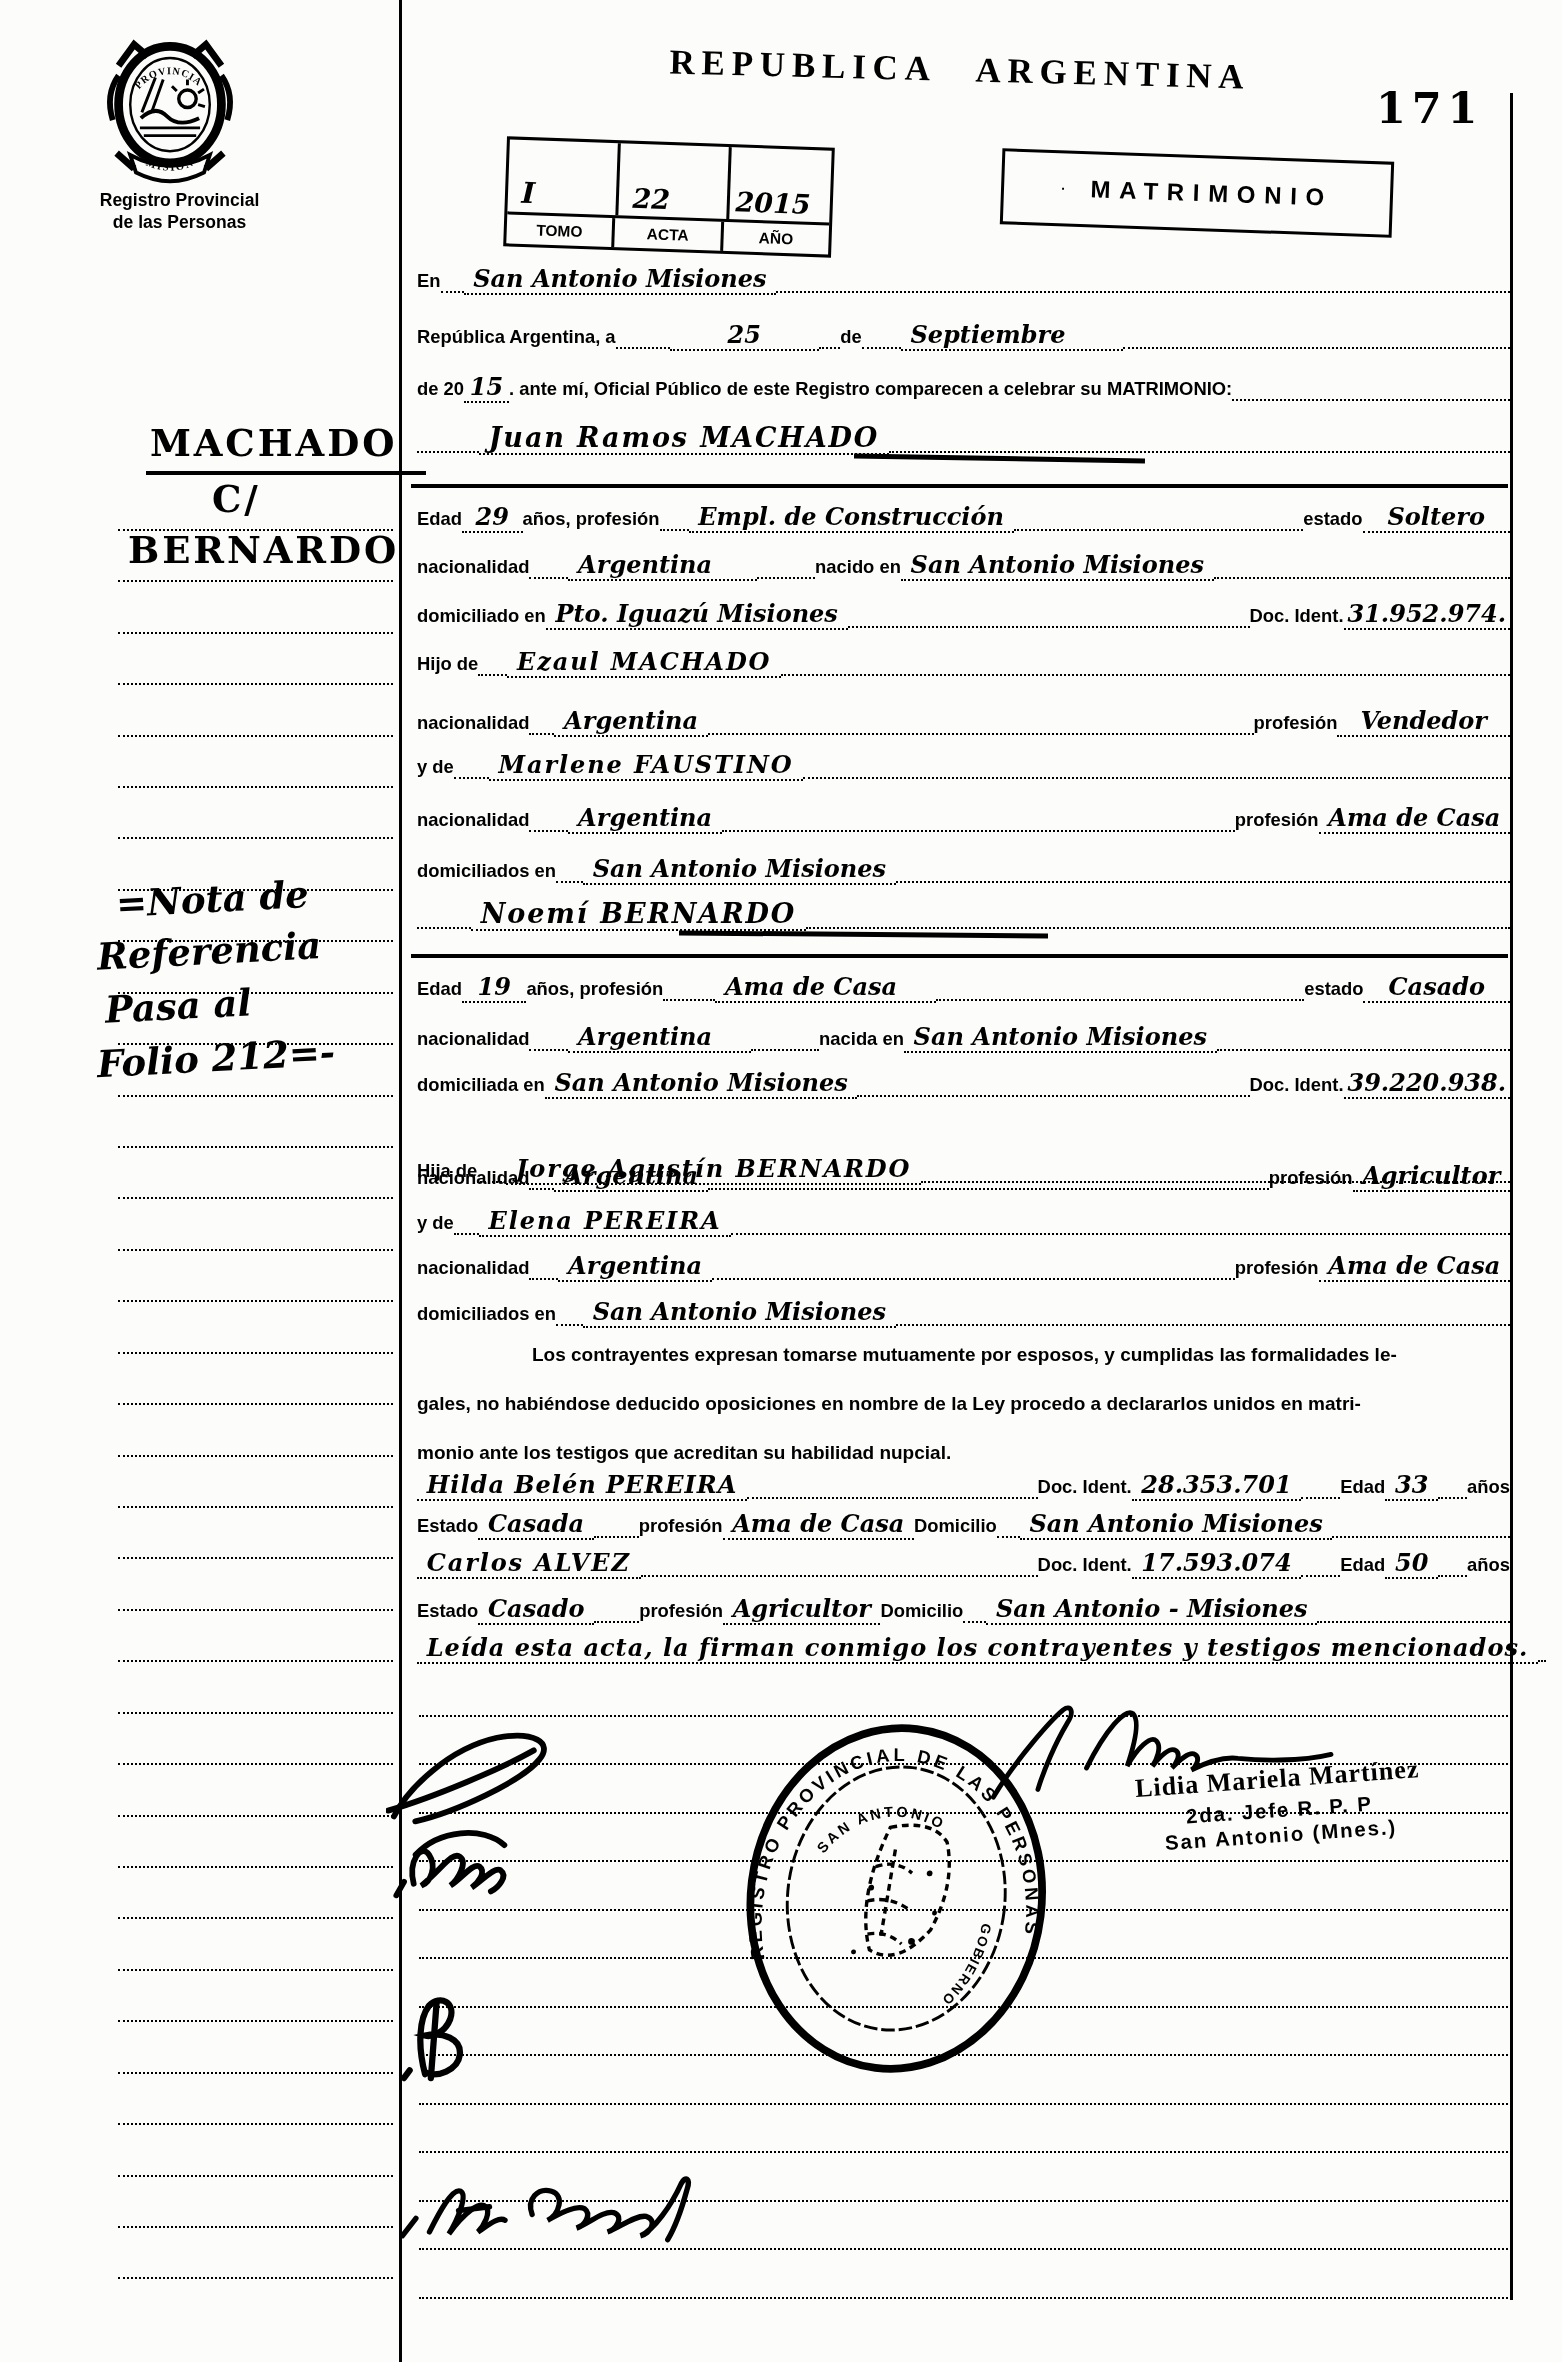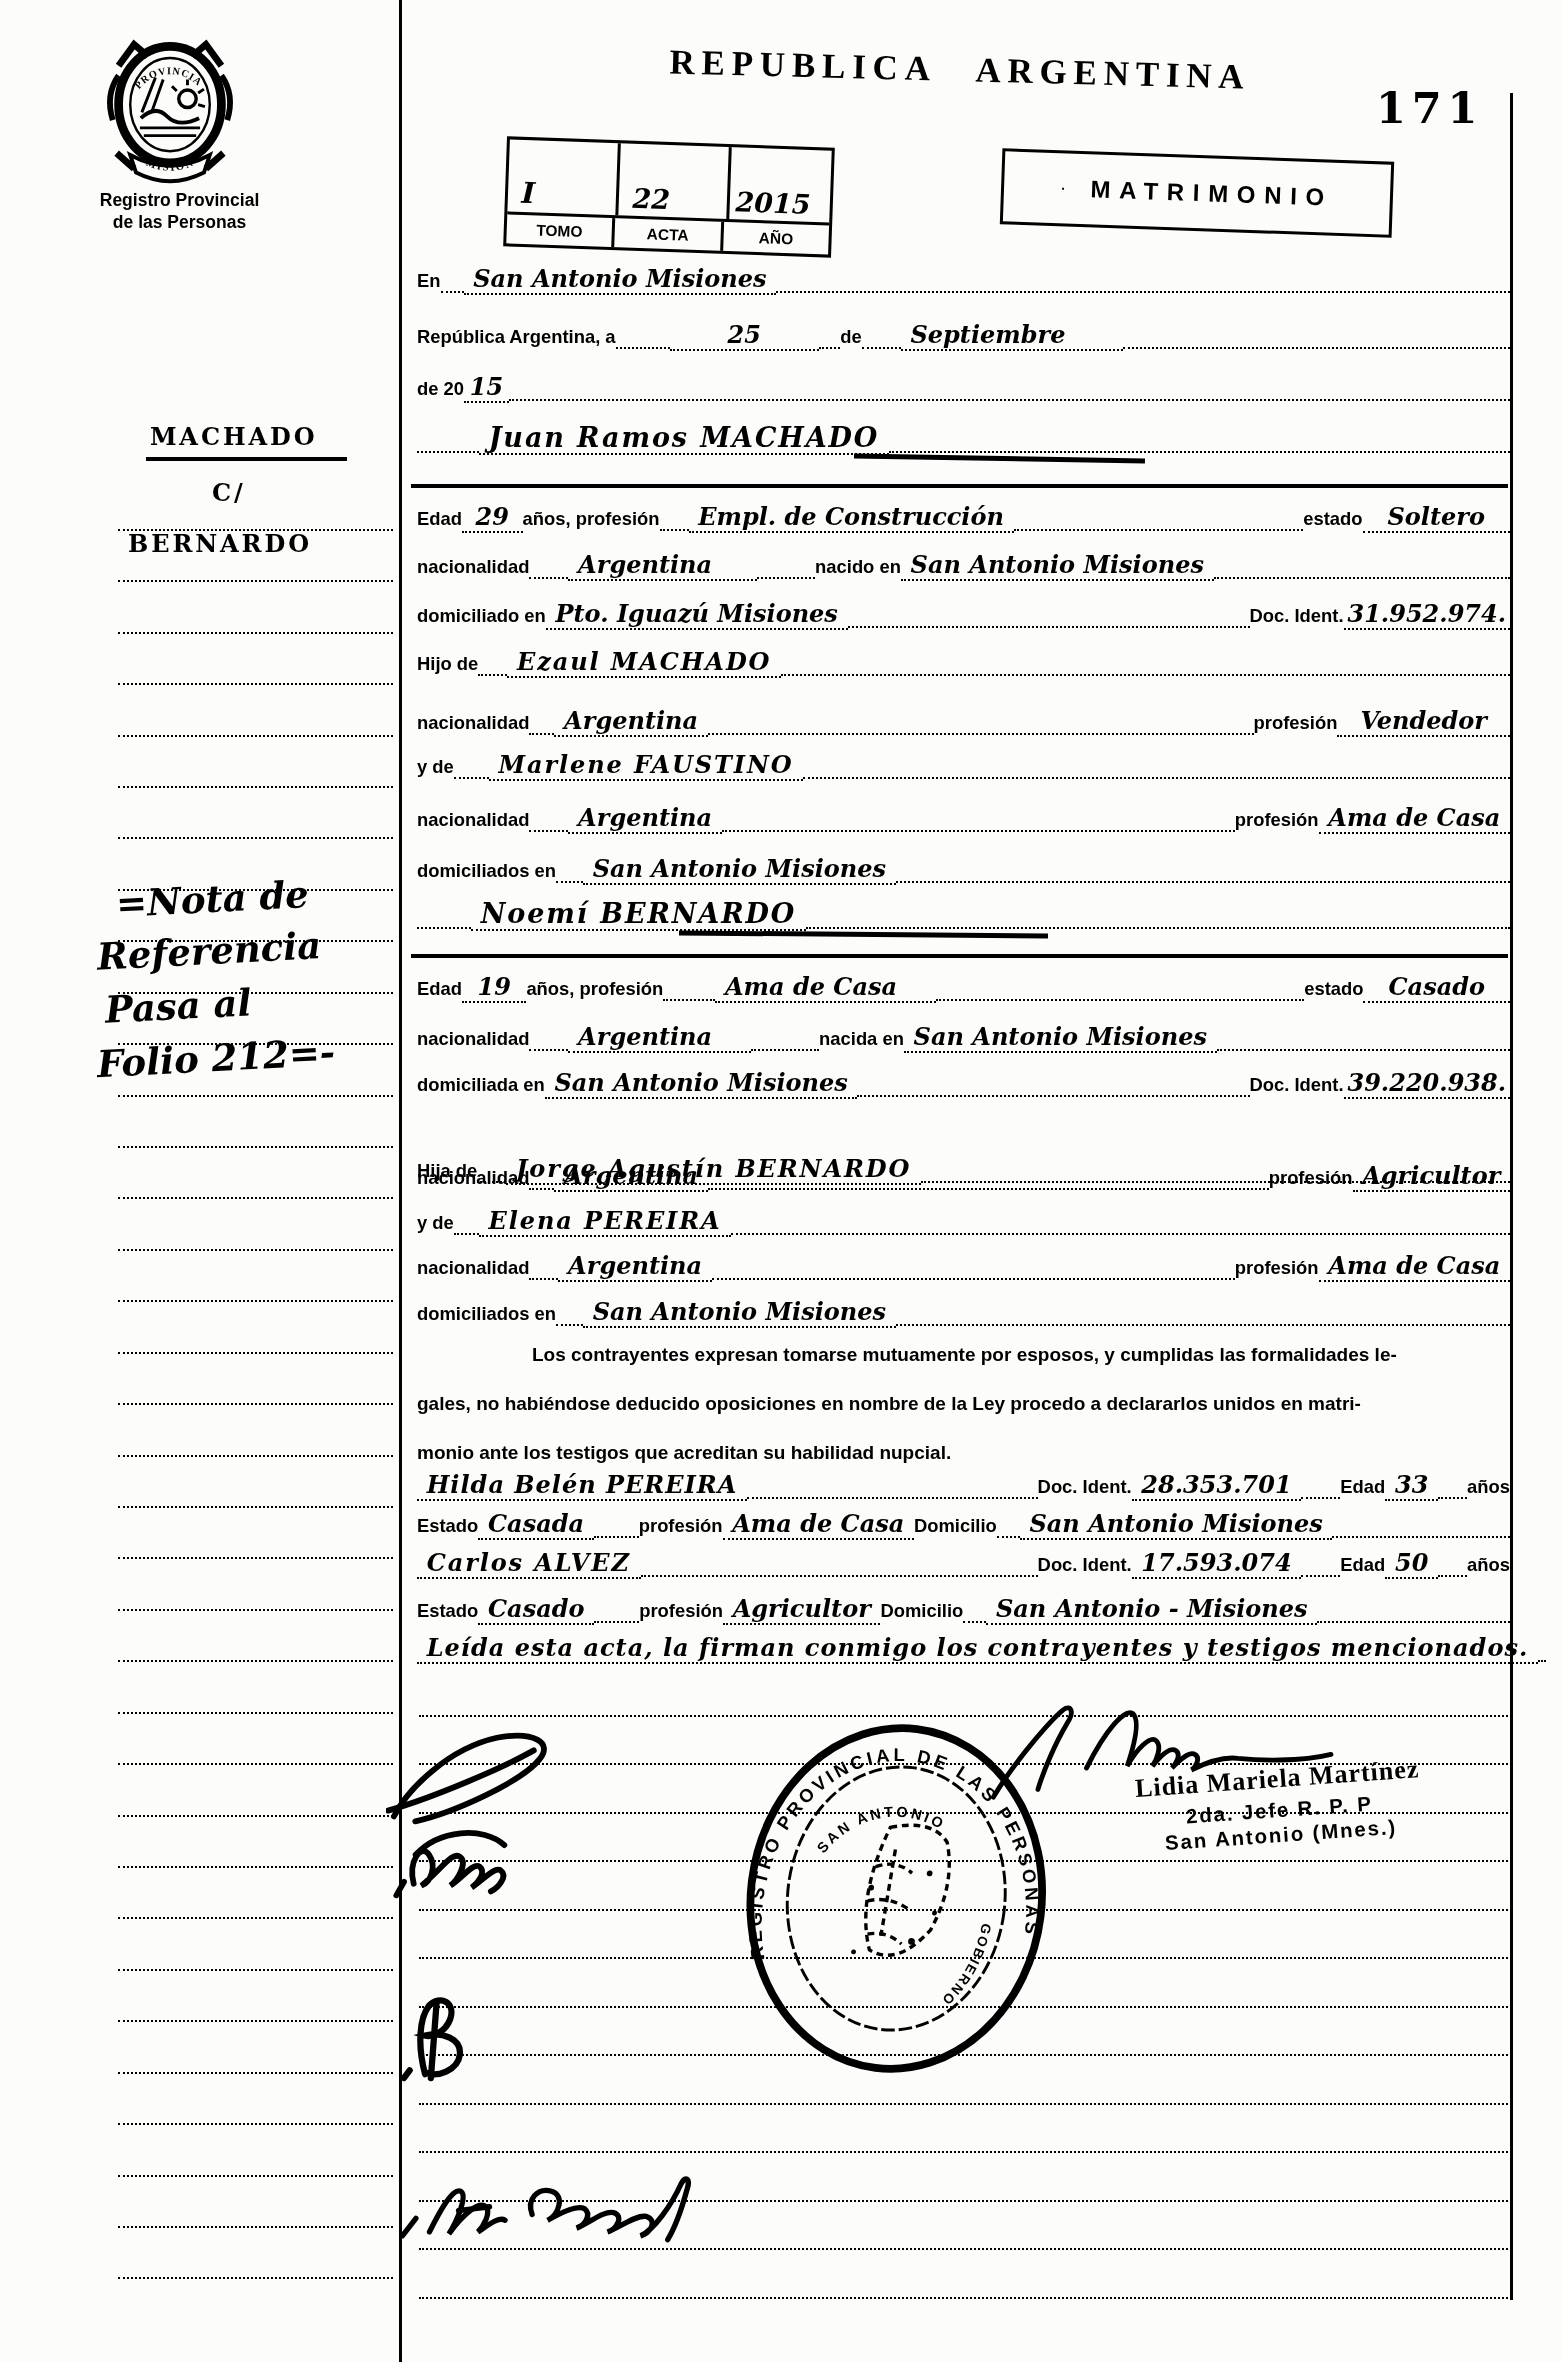--- a/index.html
+++ b/index.html
@@ -8,21 +8,21 @@
   .hw{font-family:"DejaVu Serif",serif;font-style:italic;font-weight:700;font-size:24px;white-space:nowrap;line-height:1;}
   .uv{border-bottom:2.4px dotted #000;padding:0 9.7px 1.9px;margin-bottom:1.9px;}
   .fill{flex:1 1 auto;border-bottom:2.4px dotted #000;margin-bottom:3.9px;height:0;min-width:7.8px;}
   .row{position:absolute;left:417px;width:1093px;display:flex;align-items:flex-end;height:39px;z-index:2;}
   .divider{position:absolute;left:411px;width:1097px;height:3.9px;background:#000;z-index:2;}
   .heavy{position:absolute;height:4.9px;background:#000;z-index:2;}
   .para{position:absolute;left:417px;width:1093px;font-weight:bold;font-size:19px;line-height:1;z-index:2;white-space:nowrap;}
   .trail-line{position:absolute;left:419px;width:1089px;border-bottom:2.4px dotted #000;z-index:1;}
   .margin-line{position:absolute;left:118px;width:275px;border-bottom:2.4px dotted #000;z-index:1;}
   .vrule{position:absolute;background:#000;z-index:2;}
-  .hwcaps{font-family:"DejaVu Serif",serif;font-weight:700;font-size:24px;letter-spacing:2.9px;white-space:nowrap;line-height:1;}
+  .hwcaps{font-family:"DejaVu Serif",serif;font-weight:700;font-size:37px;letter-spacing:2.9px;white-space:nowrap;line-height:1;}
   .hwnote{position:absolute;font-family:"DejaVu Serif",serif;font-style:italic;font-weight:700;font-size:37px;white-space:nowrap;line-height:1;z-index:3;transform:rotate(-3deg);}
   .title{position:absolute;left:640px;top:50px;width:640px;text-align:center;font-family:"Liberation Serif",serif;font-weight:bold;font-size:35px;letter-spacing:6.8px;word-spacing:27px;transform:rotate(1.5deg);z-index:2;}
   .pagenum{position:absolute;left:1376px;top:83px;font-family:"DejaVu Serif",serif;font-weight:bold;font-size:43px;letter-spacing:5.8px;z-index:2;}
   .record-box{position:absolute;left:505px;top:142px;width:322px;border:3.4px solid #000;transform:rotate(2deg);z-index:2;background:#fcfcfa;}
   .record-vals{display:flex;height:72px;}
   .record-vals .cell{flex:1;border-right:3.4px solid #000;display:flex;align-items:flex-end;padding:0 0 3.9px 13.6px;}
   .record-vals .cell:last-child{border-right:none;}
   .record-lbls{display:flex;height:29px;border-top:3.4px solid #000;}
   .record-lbls .cell{flex:1;border-right:3.4px solid #000;text-align:center;font-weight:bold;font-size:15.5px;line-height:29px;}
   .record-lbls .cell:last-child{border-right:none;}
@@ -119,20 +119,21 @@
     <span class="gap" style="width:21.3px;"></span>
     <span class="lbl">de</span>
     <span class="gap" style="width:39px;"></span>
     <span class="hw uv" style="padding-right:58px;">Septiembre</span>
     <span class="fill"></span>
   </div>
 
   <div class="row" style="top:366px;">
     <span class="lbl">de 20</span>
     <span class="hw uv" style="padding:0 5.8px 1.9px;">15</span>
+    <span class="lbl">. ante mí, Oficial Público de este Registro comparecen a celebrar su MATRIMONIO:</span>
     <span class="fill"></span>
   </div>
 
   <div class="row" style="top:418px;">
     <span class="gap" style="width:62px;"></span>
     <span class="hw uv" style="font-size:27px;letter-spacing:1.9px;">Juan Ramos  MACHADO</span>
     <span class="fill"></span>
   </div>
   <div class="heavy" style="left:854px;top:456px;width:291px;transform:rotate(1deg);"></div>
   <div class="divider" style="top:484px;"></div>

